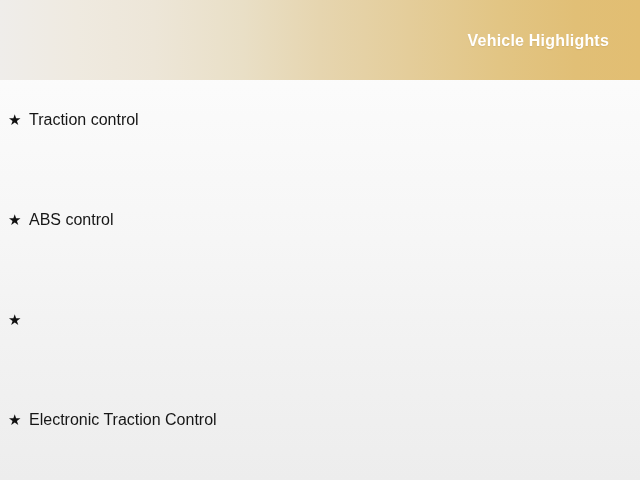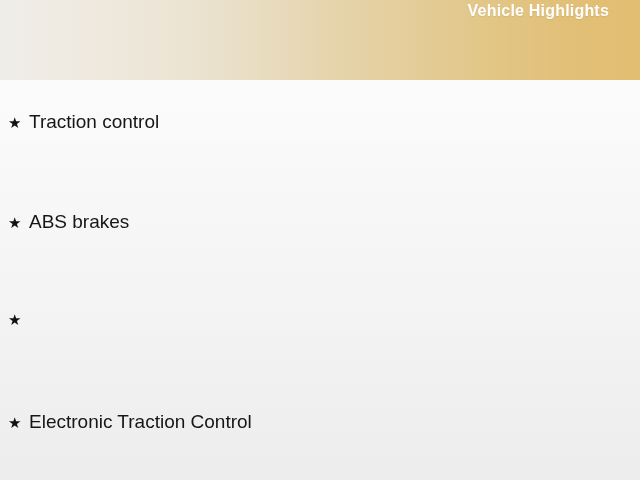--- a/index.html
+++ b/index.html
@@ -31,21 +31,21 @@
         #efedea 0%,
         #efeae0 12%,
         #ede6d8 24%,
         #e9dfc6 38%,
         #e6d5af 50%,
         #e4cd9a 64%,
         #e2c584 78%,
         #e1bf76 90%,
         #e2be72 100%);
     display: flex;
-    align-items: flex-start;
+    align-items: center;
     justify-content: flex-end;
   }
   .header-title {
     color: #ffffff;
     font-size: 16px;
     font-weight: bold;
     letter-spacing: 0.2px;
     padding-right: 31px;
     padding-top: 2px;
     white-space: nowrap;
@@ -75,21 +75,21 @@
   .bullet-star {
     display: inline-block;
     width: 21px;
     flex: 0 0 21px;
     color: #111111;
     font-size: 15px;
     line-height: 1;
   }
   .feature-label {
     color: #161616;
-    font-size: 19px;
+    font-size: 16px;
     line-height: 1;
     white-space: nowrap;
   }
 </style>
 </head>
 <body>
 
 <div class="screen">
 
   <div class="header">
@@ -99,21 +99,21 @@
   <div class="content">
     <ul class="feature-list">
 
       <li class="feature-item">
         <span class="bullet-star">★</span>
         <span class="feature-label">Traction control</span>
       </li>
 
       <li class="feature-item">
         <span class="bullet-star">★</span>
-        <span class="feature-label">ABS brakes</span>
+        <span class="feature-label">ABS control</span>
       </li>
 
       <li class="feature-item">
         <span class="bullet-star">★</span>
       </li>
 
       <li class="feature-item">
         <span class="bullet-star">★</span>
         <span class="feature-label">Electronic Traction Control</span>
       </li>

